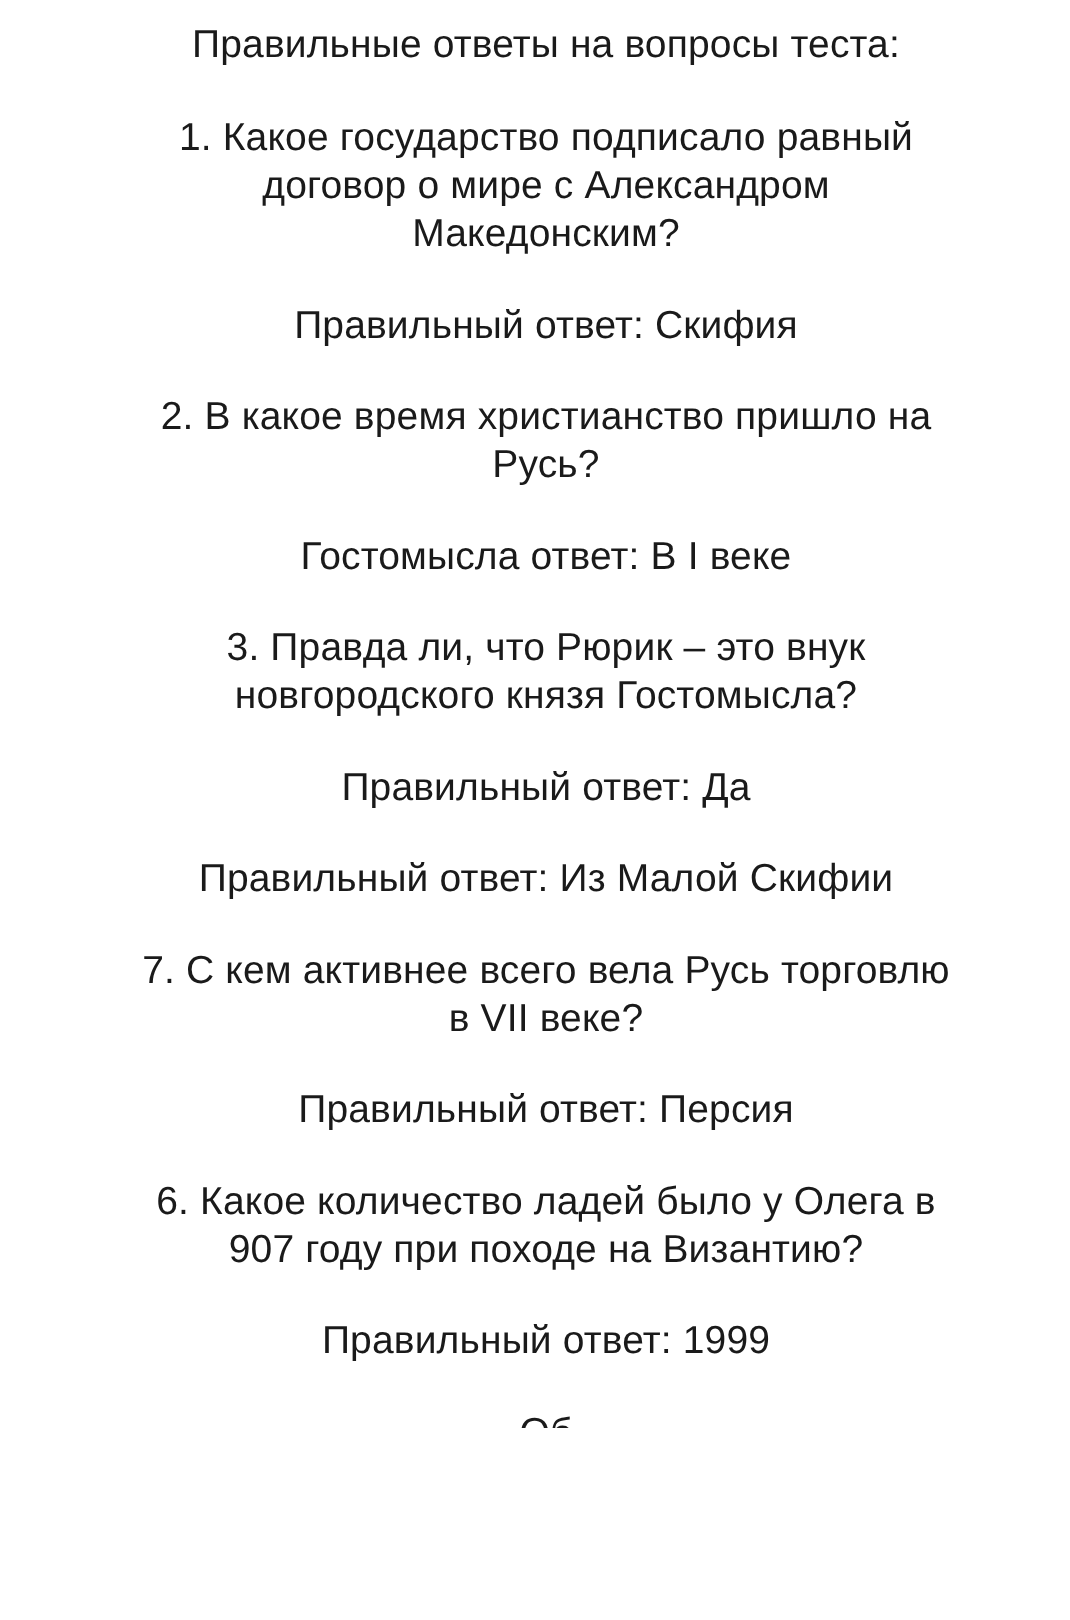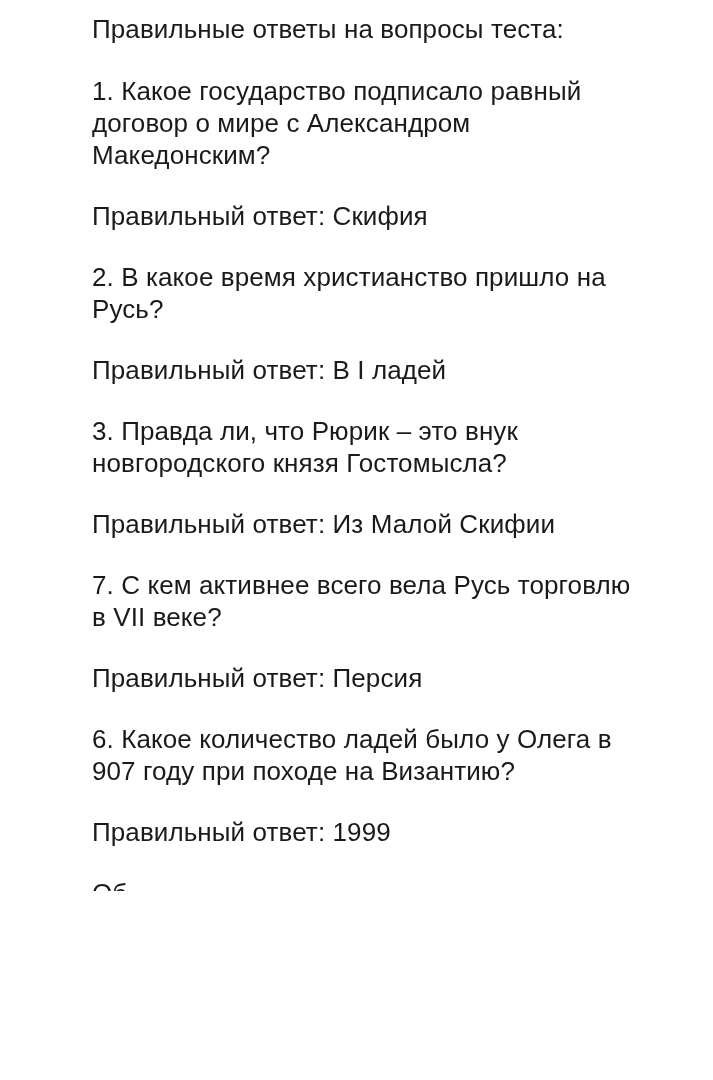--- a/index.html
+++ b/index.html
@@ -19,42 +19,44 @@
       top: 13px;
       width: 560px;
       font-family: "Liberation Sans", "DejaVu Sans", sans-serif;
       font-size: 26px;
       line-height: 32px;
       color: #1a1a1a;
       letter-spacing: 0.1px;
     }
     .para {
       margin: 0 16px 30px 0;
+      text-align: center;
     }
     .heading { margin-bottom: 30px; }
     .q { margin-bottom: 29px; }
     .a { margin-bottom: 29px; }
     .clipped {
       height: 14px;
       overflow: hidden;
     }
   </style>
 </head>
 <body>
 
 <div class="doc">
   <p class="para heading">Правильные ответы на вопросы теста:</p>
 
   <p class="para q">1. Какое государство подписало равный договор о мире с Александром Македонским?</p>
   <p class="para a">Правильный ответ: Скифия</p>
 
   <p class="para q">2. В какое время христианство пришло на Русь?</p>
-  <p class="para a">Правильный ответ: В I ладей</p>
+  <p class="para a">Гостомысла ответ: В I веке</p>
 
   <p class="para q">3. Правда ли, что Рюрик – это внук новгородского князя Гостомысла?</p>
+  <p class="para a">Правильный ответ: Да</p>
 
   <p class="para a">Правильный ответ: Из Малой Скифии</p>
 
   <p class="para q">7. С кем активнее всего вела Русь торговлю в VII веке?</p>
   <p class="para a">Правильный ответ: Персия</p>
 
   <p class="para q">6. Какое количество ладей было у Олега в 907 году при походе на Византию?</p>
   <p class="para a">Правильный ответ: 1999</p>
 
   <p class="para clipped">Об</p>

